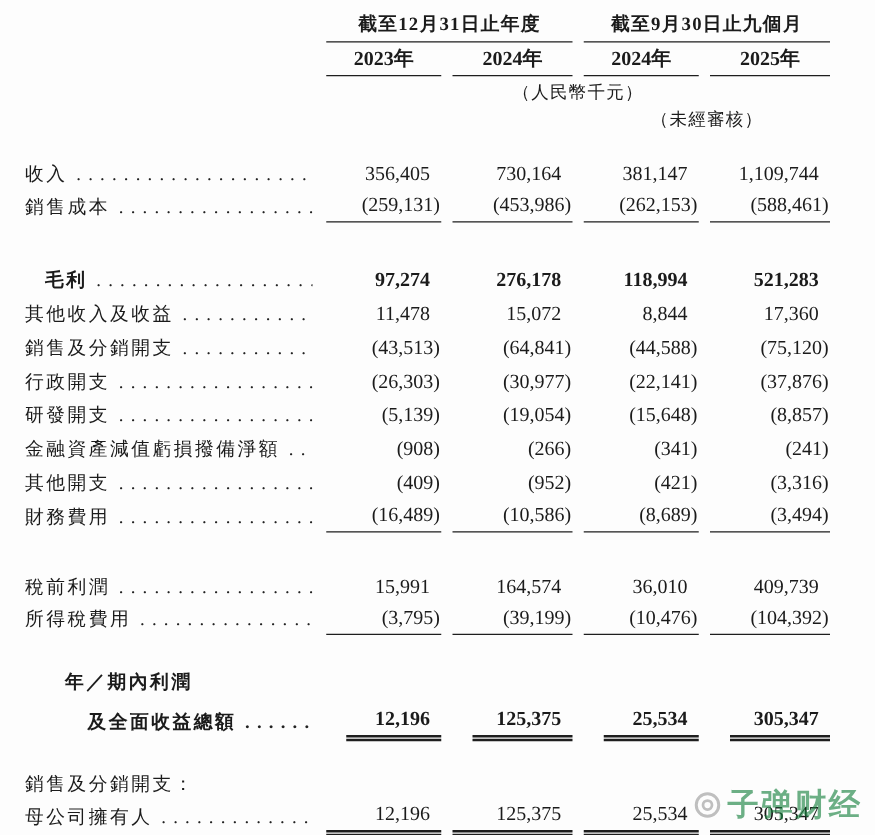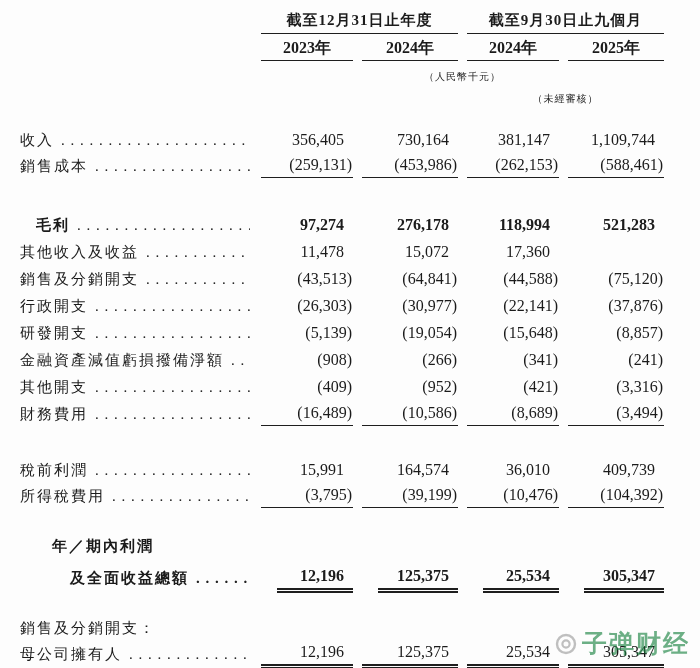--- a/index.html
+++ b/index.html
@@ -21,21 +21,21 @@
   .h3{height:23px}
   .h4{height:22px}
   .ghead{
     text-align:center;font-weight:bold;font-size:15px;letter-spacing:1px;
     border-bottom:1.6px solid #1e1e1e;padding-bottom:5px;line-height:1.1;
   }
   .year{
     text-align:center;font-weight:bold;font-size:16px;
     border-bottom:1.6px solid #1e1e1e;padding-bottom:3px;line-height:1.1;
   }
-  .note{text-align:center;font-size:10px;letter-spacing:1px;padding-bottom:2px;line-height:1.1;}
+  .note{text-align:center;font-size:14px;letter-spacing:1px;padding-bottom:2px;line-height:1.1;}
   
   .r{height:27px}
   .r1{height:26px}
   .num{
     text-align:right;font-size:16px;line-height:1.1;
     padding-right:9px;padding-bottom:3px;
   }
   .num.neg{padding-right:1px;}
   .lbl{
     display:flex;align-items:flex-start;font-size:15px;letter-spacing:2px;
@@ -131,20 +131,21 @@
     <div class="num">521,283</div>
   </div>
 
   <div class="grid r">
     <div class="lbl">
         <span class="t">其他收入及收益</span>
         <span class="dots">. . . . . . . . . . . . . . . . . . . . . . . . . . . . . . . . . . . .</span>
       </div>
     <div class="num">11,478</div>
     <div class="num">15,072</div>
+    <div class="num">8,844</div>
     <div class="num">17,360</div>
   </div>
 
   <div class="grid r">
     <div class="lbl">
         <span class="t">銷售及分銷開支</span>
         <span class="dots">. . . . . . . . . . . . . . . . . . . . . . . . . . . . . . . . . . . .</span>
       </div>
     <div class="num neg">(43,513)</div>
     <div class="num neg">(64,841)</div>

